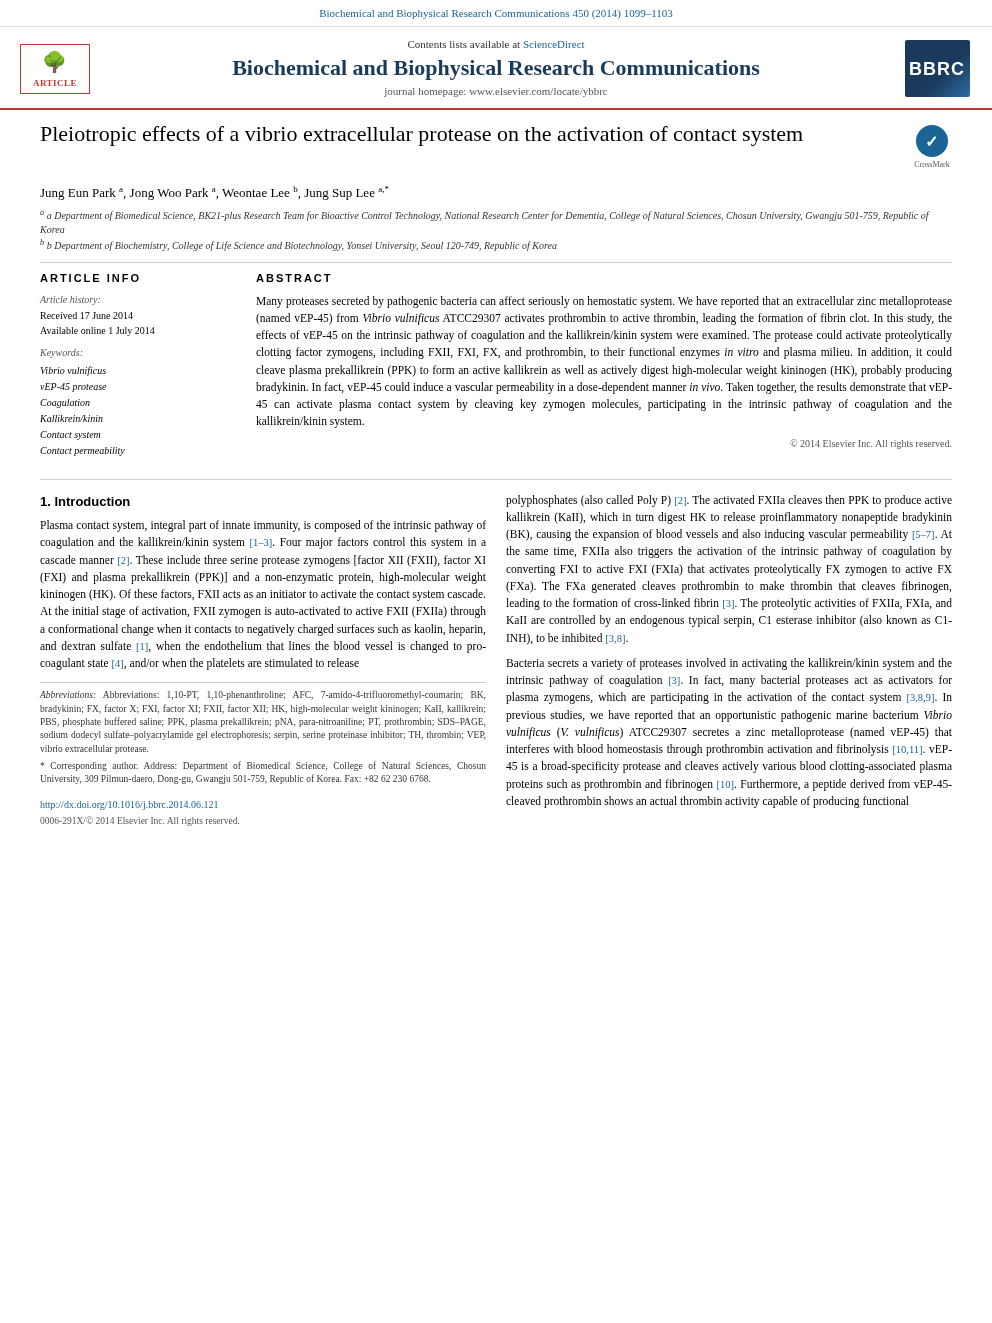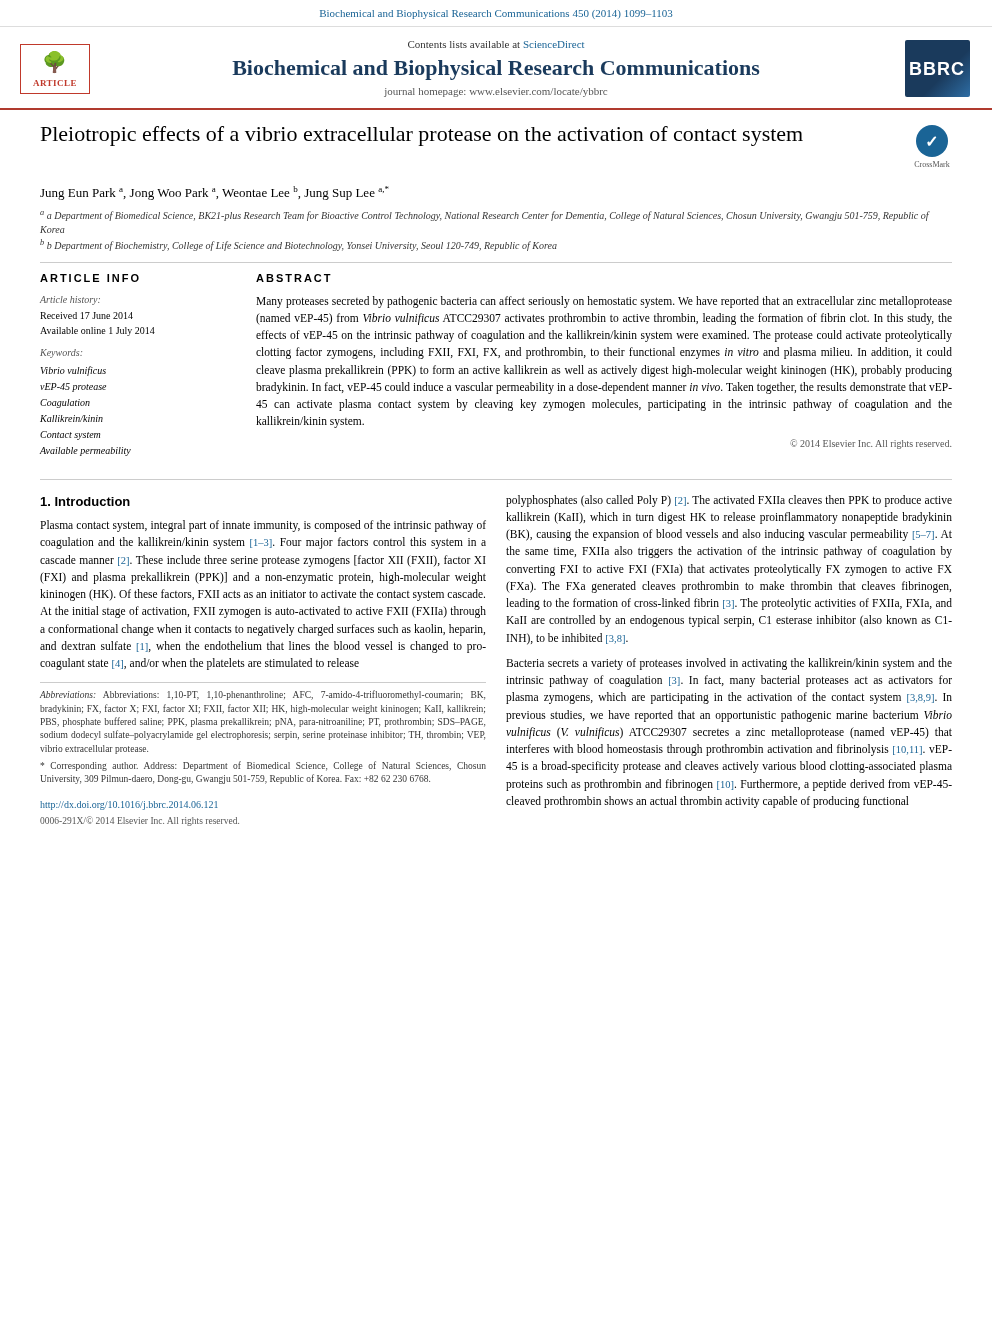--- a/index.html
+++ b/index.html
@@ -385,21 +385,21 @@
       </div>
 
       <div class="info-subsection">
         <div class="info-label">Keywords:</div>
         <ul class="keywords-list">
           <li>Vibrio vulnificus</li>
           <li>vEP-45 protease</li>
           <li>Coagulation</li>
           <li>Kallikrein/kinin</li>
           <li>Contact system</li>
-          <li>Available permeability</li>
+          <li>Contact permeability</li>
         </ul>
       </div>
     </div>
 
     <div class="abstract-section">
       <div class="section-heading">ABSTRACT</div>
       <div class="abstract-text">
         Many proteases secreted by pathogenic bacteria can affect seriously on hemostatic system. We have reported that an extracellular zinc metalloprotease (named vEP-45) from <span class="italic">Vibrio vulnificus</span> ATCC29307 activates prothrombin to active thrombin, leading the formation of fibrin clot. In this study, the effects of vEP-45 on the intrinsic pathway of coagulation and the kallikrein/kinin system were examined. The protease could activate proteolytically clotting factor zymogens, including FXII, FXI, FX, and prothrombin, to their functional enzymes <span class="italic">in vitro</span> and plasma milieu. In addition, it could cleave plasma prekallikrein (PPK) to form an active kallikrein as well as actively digest high-molecular weight kininogen (HK), probably producing bradykinin. In fact, vEP-45 could induce a vascular permeability in a dose-dependent manner <span class="italic">in vivo</span>. Taken together, the results demonstrate that vEP-45 can activate plasma contact system by cleaving key zymogen molecules, participating in the intrinsic pathway of coagulation and the kallikrein/kinin system.
       </div>
       <div class="copyright">© 2014 Elsevier Inc. All rights reserved.</div>

